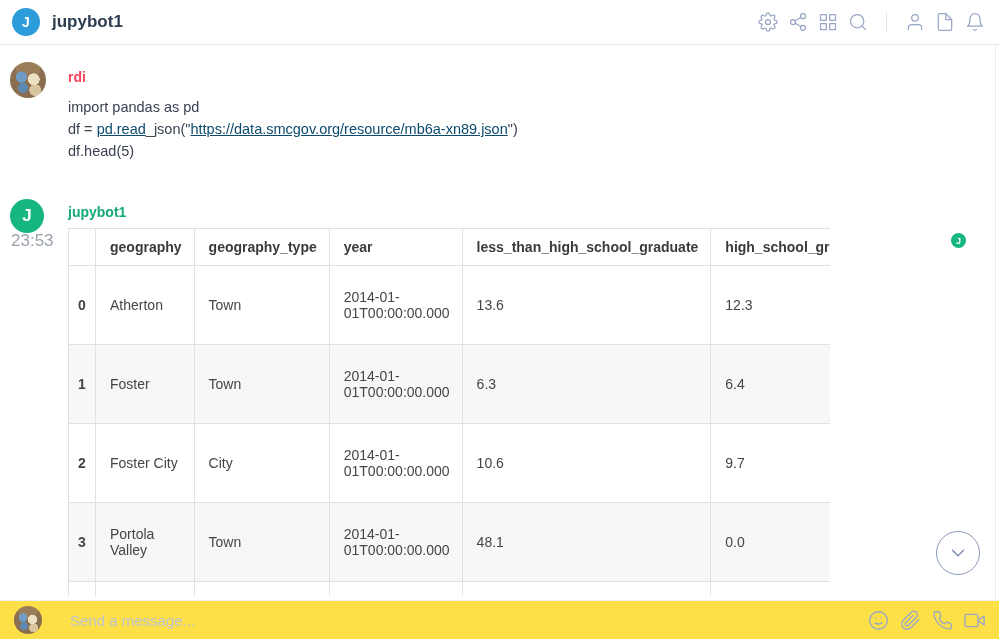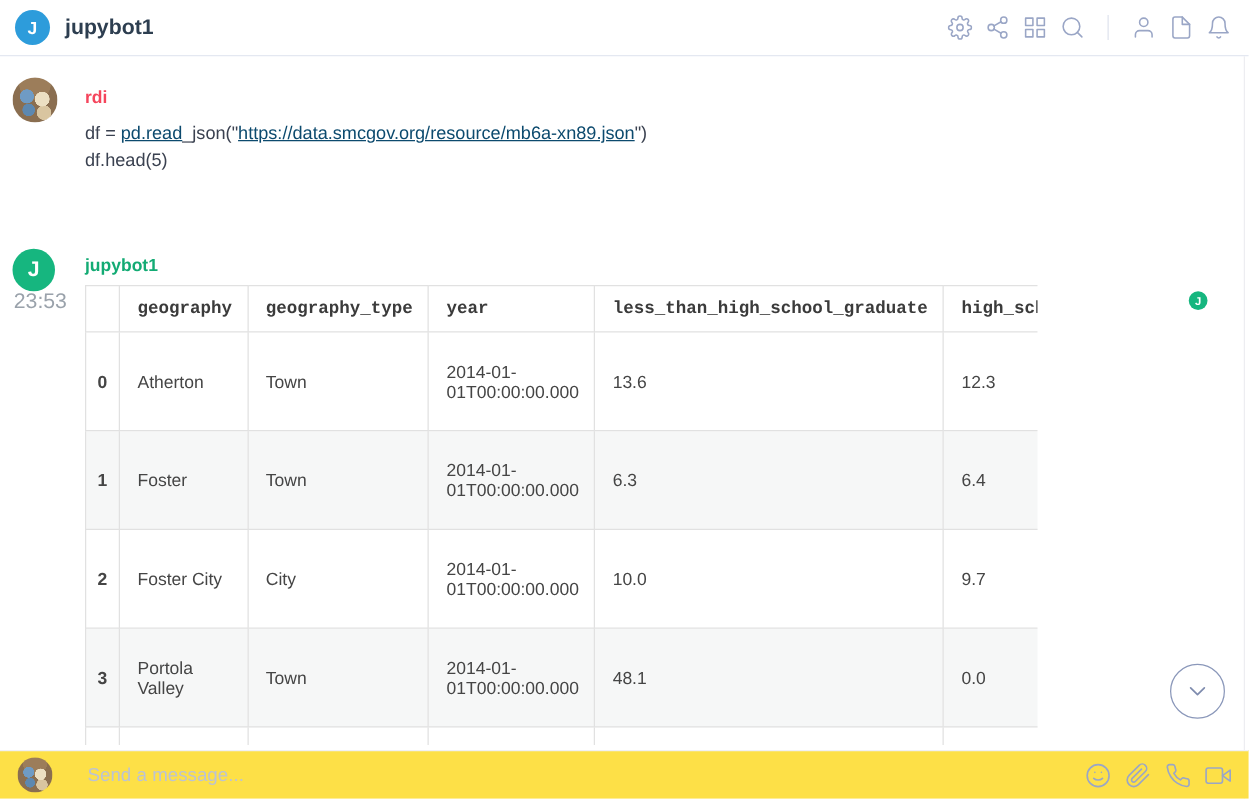--- a/index.html
+++ b/index.html
@@ -56,21 +56,20 @@
   
   .table-clip {
     position:absolute; left:68px; top:228px; width:762px; height:368px;
     overflow:hidden; background:#fff;
   }
   table.df { border-collapse:collapse; table-layout:fixed; font-size:14px; color:#454545; }
   table.df th, table.df td { border:1px solid #e1e1e1; padding:0 12px 0 14px; }
   table.df th {
     height:37px; font-weight:bold; color:#3b3b3b; text-align:left; white-space:nowrap;
     background:#fff;
-    font-family:Liberation Mono, monospace;
   }
   table.df td { height:79px; vertical-align:middle; background:#fff; }
   table.df tbody tr:nth-child(even) td { background:#f6f7f7; }
   table.df td.idx { font-weight:bold; text-align:center; padding:0; }
 
   
   .read-badge {
     position:absolute; left:951px; top:233px; width:15px; height:15px;
     background:#16b67f; border-radius:50%; color:#fff;
     font-size:9px; font-weight:bold; display:flex; align-items:center; justify-content:center;
@@ -157,20 +156,21 @@
         </svg>
     </span>
   </div>
 </header>
 
 <main>
 
   <div class="msg-avatar photo-avatar" style="left:10px; top:62px;"></div>
   <div class="username rdi">rdi</div>
   <div class="msg-text">
+    <div>import pandas as pd</div>
     <div><span>df = </span><a>pd.read</a><span>_json("</span><a>https://data.smcgov.org/resource/mb6a-xn89.json</a><span>")</span></div>
     <div>df.head(5)</div>
   </div>
 
   <div class="msg-avatar bot-avatar" style="left:10px; top:199px; width:34px; height:34px;">J</div>
   <div class="timestamp">23:53</div>
   <div class="username bot">jupybot1</div>
 
   <div class="table-clip">
     <table class="df">
@@ -207,21 +207,21 @@
             <td>Town</td>
             <td>2014-01-01T00:00:00.000</td>
             <td>6.3</td>
             <td>6.4</td>
           </tr>
           <tr>
             <td class="idx">2</td>
             <td>Foster City</td>
             <td>City</td>
             <td>2014-01-01T00:00:00.000</td>
-            <td>10.0</td>
+            <td>10.6</td>
             <td>9.7</td>
           </tr>
           <tr>
             <td class="idx">3</td>
             <td>Portola Valley</td>
             <td>Town</td>
             <td>2014-01-01T00:00:00.000</td>
             <td>48.1</td>
             <td>0.0</td>
           </tr>

